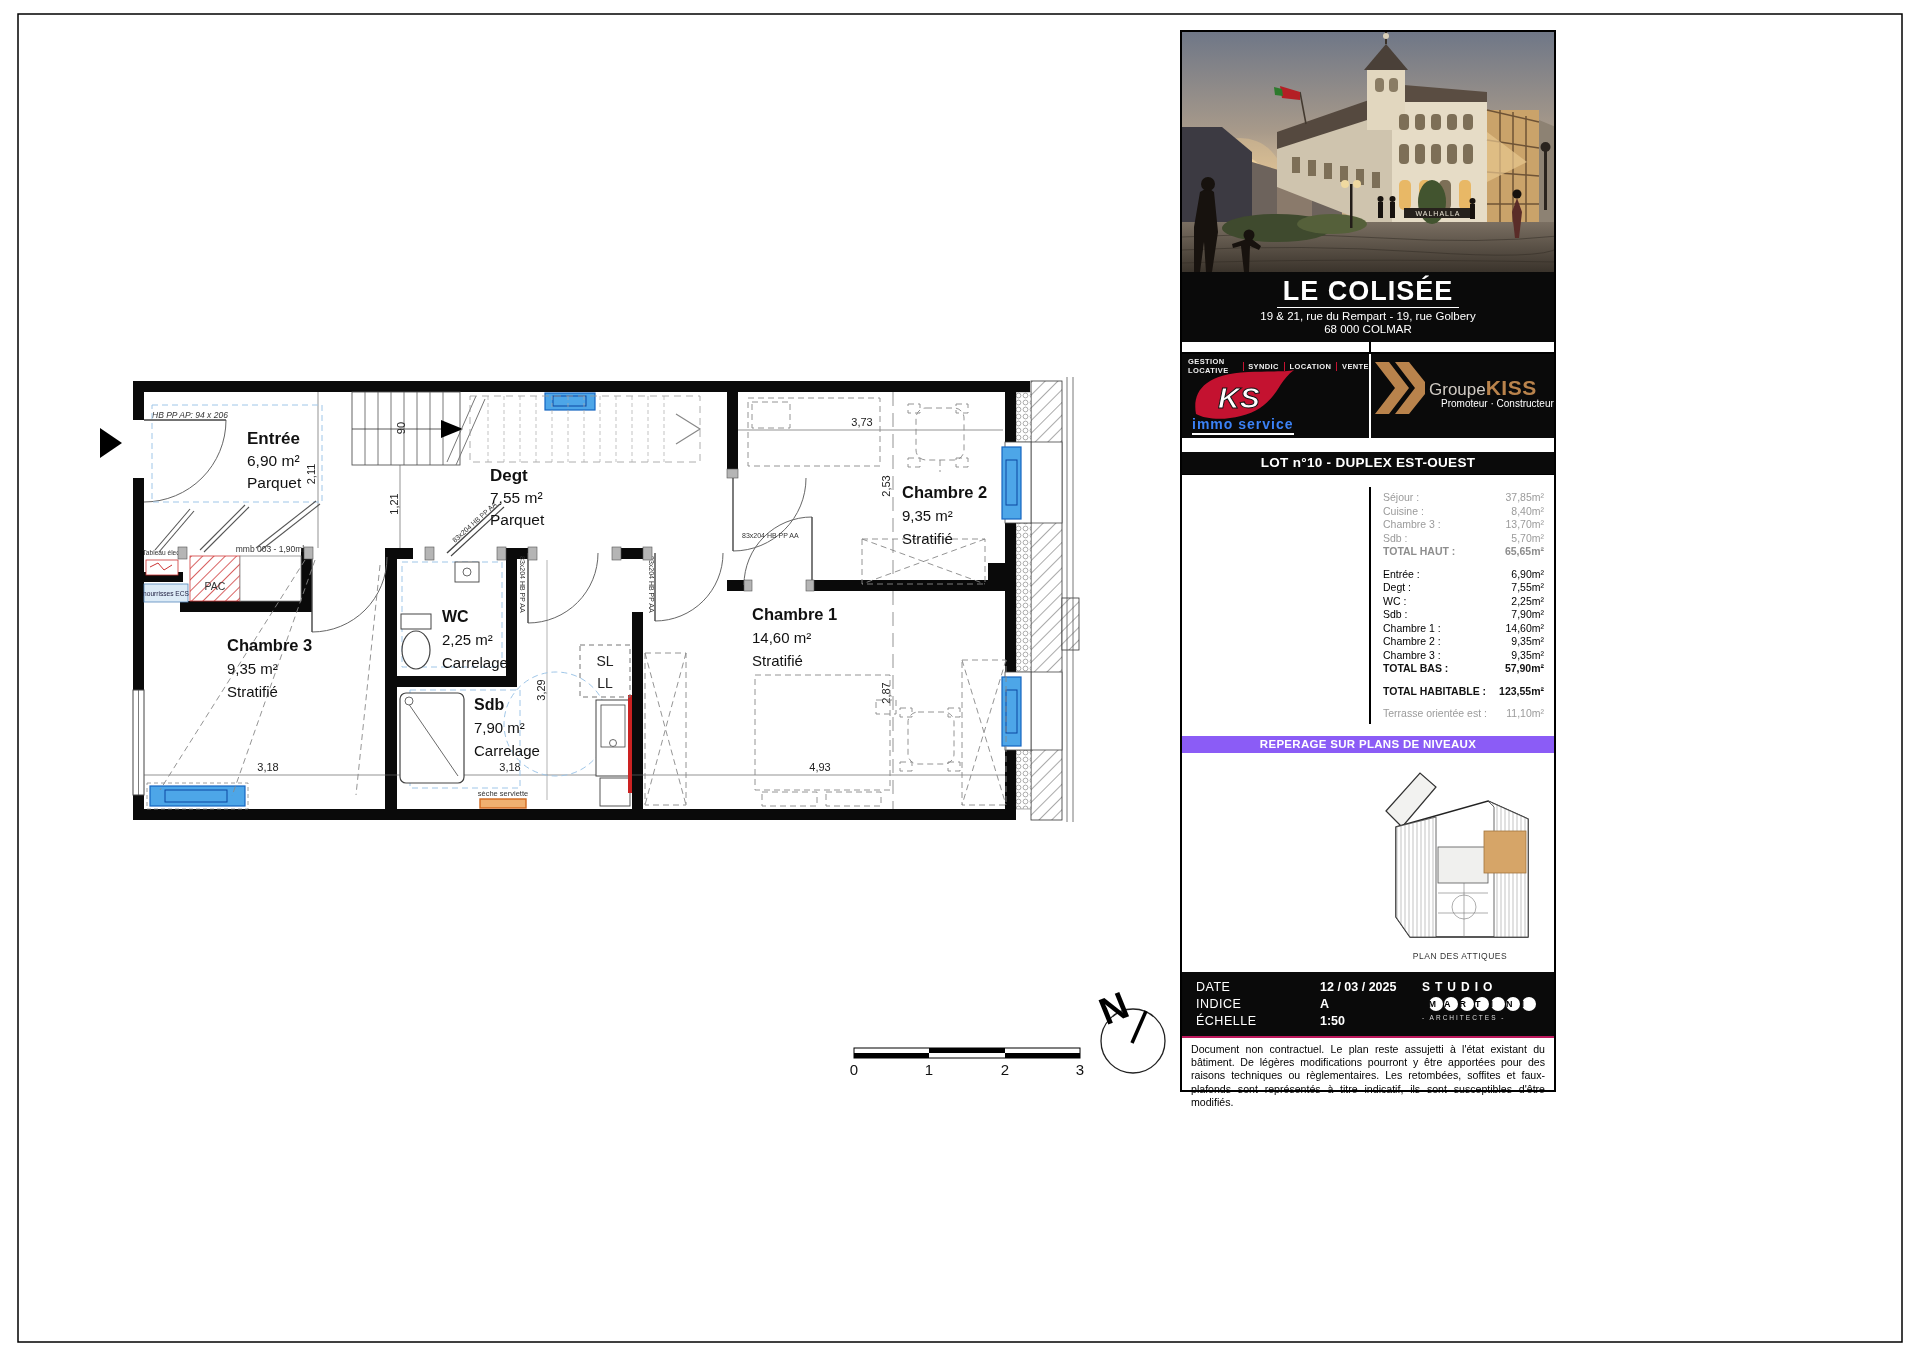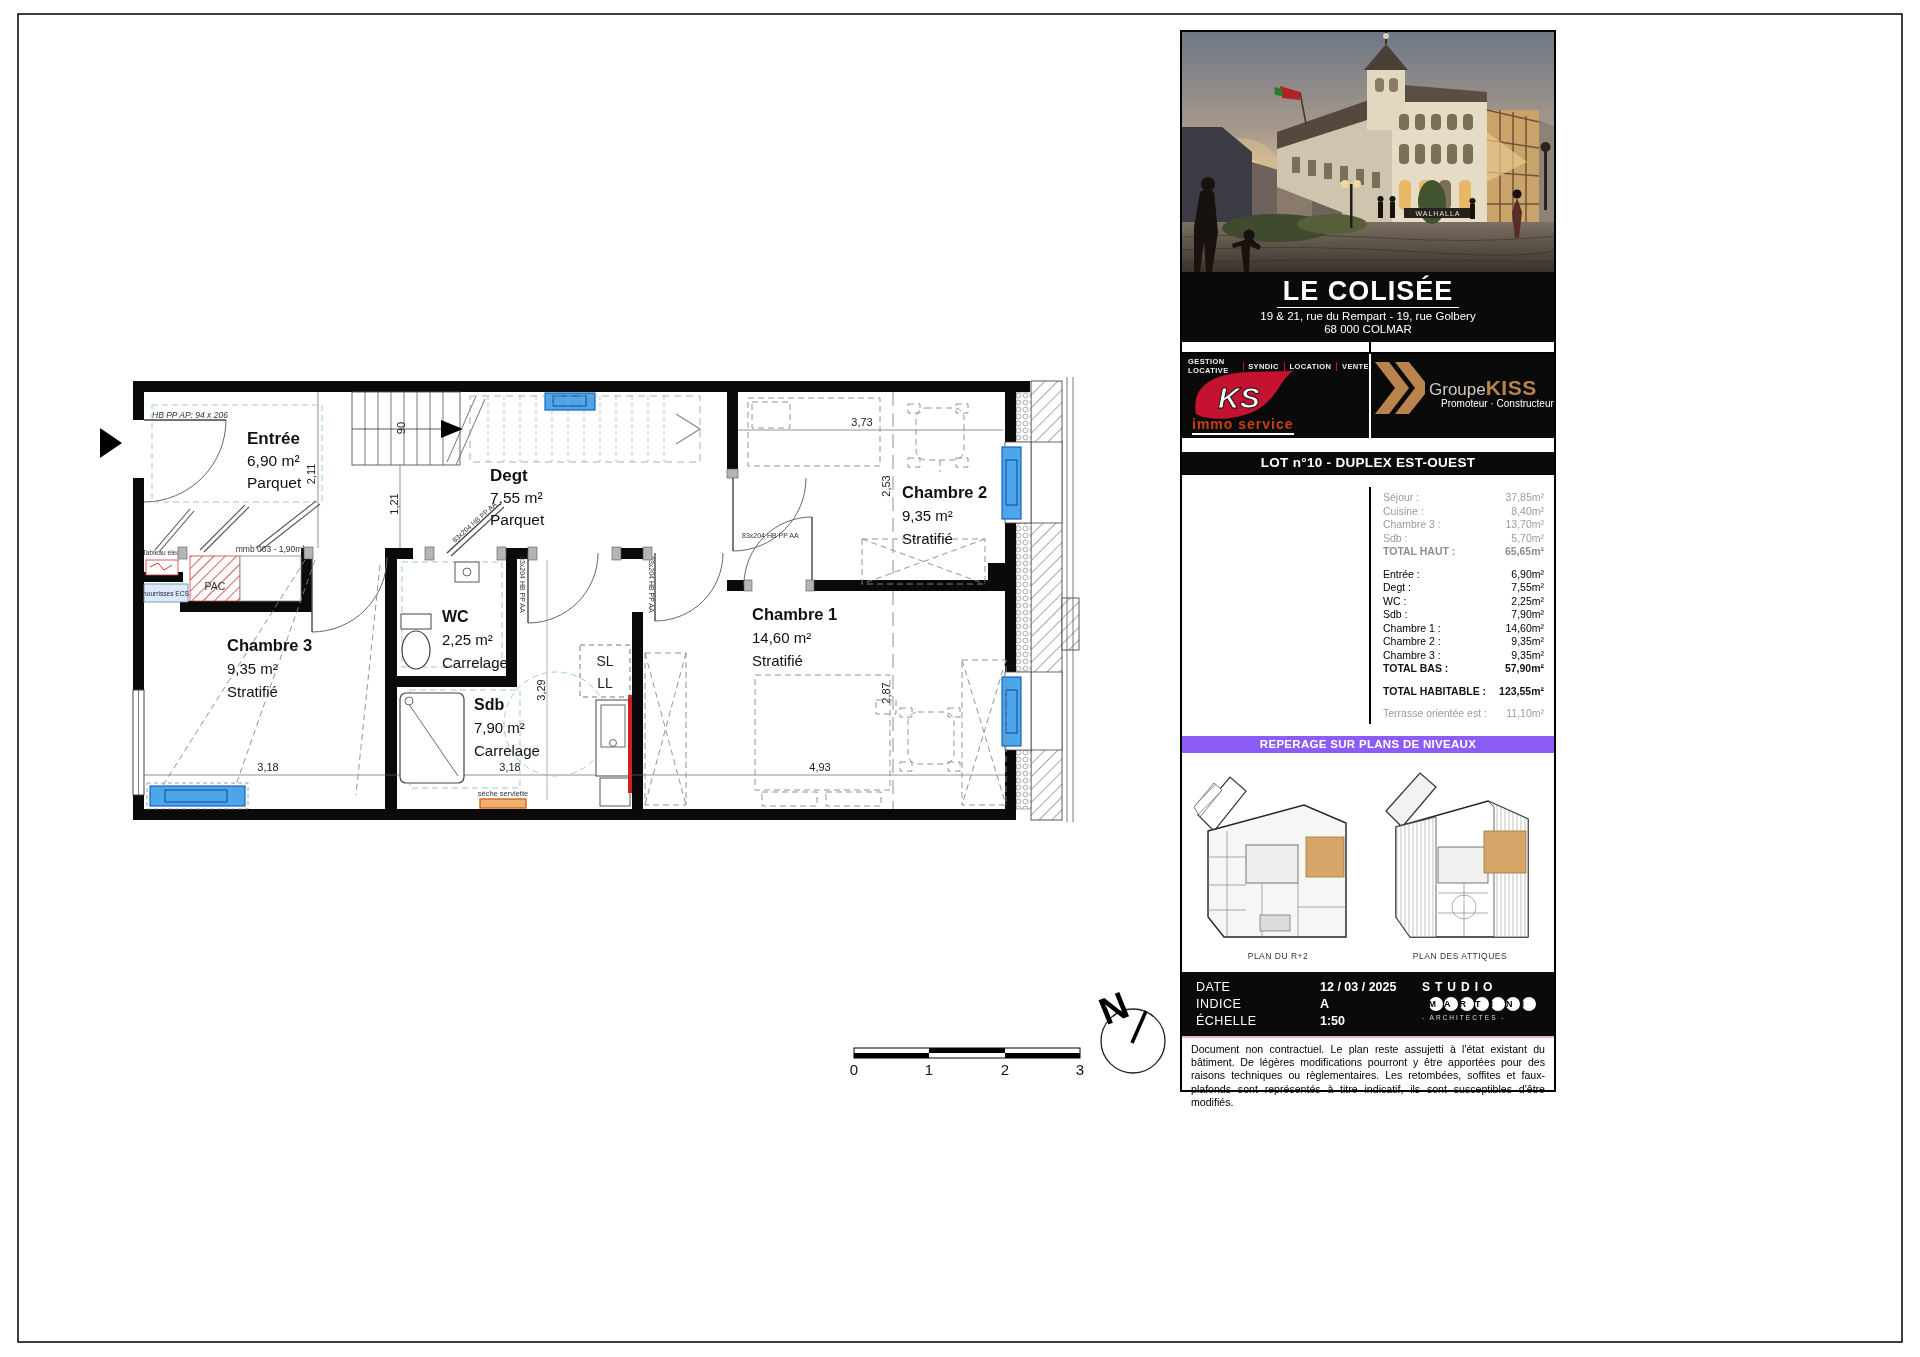--- a/index.html
+++ b/index.html
@@ -16,21 +16,21 @@
   #titleblock .t2{font-size:11.5px;margin-top:4px;}
   #titleblock .t3{font-size:11.5px;margin-top:1px;}
   #gap1{top:310px;height:12px;background:#fff;border-bottom:2px solid #000;}
   #gap1 .vdiv,#logos .vdiv{position:absolute;left:187px;top:0;bottom:0;width:2px;background:#000;}
   #logos{top:322px;height:84px;background:#0a0a0a;color:#fff;}
   #logos .vdiv{background:#fff;width:1.5px;}
   .kshalf{position:absolute;top:0;bottom:0;left:0;width:187px;}
   .kisshalf{position:absolute;top:0;bottom:0;left:189px;right:0;}
   #menu{position:absolute;top:3px;left:6px;display:flex;align-items:center;font-size:7.5px;font-weight:bold;letter-spacing:.4px;color:#efefef;}
   #menu .sep{display:inline-block;width:1px;height:9px;background:#c41230;margin:0 5px;}
-  .kstext{position:absolute;left:10px;bottom:3px;font-size:14px;font-weight:bold;color:#c2410c;letter-spacing:1px;border-bottom:2px solid #fff;padding-bottom:1px;}
+  .kstext{position:absolute;left:10px;bottom:3px;font-size:14px;font-weight:bold;color:#3b82f6;letter-spacing:1px;border-bottom:2px solid #fff;padding-bottom:1px;}
   .kiss-line{position:absolute;left:58px;top:22px;font-size:17px;color:#cfc9c2;}
   .kiss-line b{color:#b9834c;font-size:21px;letter-spacing:.5px;}
   .kiss-sub{position:absolute;left:70px;top:44px;font-size:10px;color:#fff;}
   #gap2{top:406px;height:14px;background:#fff;}
   #lotbar{top:420px;height:22px;left:4px;right:4px;background:#0a0a0a;color:#fff;font-weight:bold;font-size:13.5px;text-align:center;line-height:22px;letter-spacing:.3px;}
   #info{top:442px;height:262px;border-top:1.5px solid #000;}
   #info .ivdiv{position:absolute;left:187px;top:12px;bottom:12px;width:1.5px;background:#000;}
   #leftcol{position:absolute;left:0;top:0;bottom:0;width:186px;padding:16px 10px 0 14px;box-sizing:border-box;}
   .h-sec{font-size:13px;font-weight:bold;color:#111;border-bottom:1.2px solid #666;padding-bottom:2px;margin-bottom:4px;}
   .v-sec{font-size:12.5px;color:#111;margin-bottom:14px;}
@@ -46,21 +46,21 @@
   .mp-label{position:absolute;bottom:-16px;width:100%;text-align:center;font-size:8.5px;color:#333;letter-spacing:.5px;}
   #meta{top:940px;height:64px;background:#0a0a0a;color:#fff;padding:7px 0 0 14px;}
   .mrow{display:flex;font-size:12.5px;line-height:17px;gap:44px;}
   .mrow .ml{width:80px;letter-spacing:.5px;}
   .mrow .mv{font-weight:bold;}
   #studio{position:absolute;right:12px;top:8px;width:120px;color:#fff;}
   #studio .s1{font-size:12px;font-weight:bold;letter-spacing:5px;}
   #studio .s2{display:flex;justify-content:center;gap:1.5px;margin-top:3px;}
   #studio .s2 span{display:inline-block;width:14px;height:14px;border-radius:50%;background:#fff;color:#000;font-size:9px;font-weight:bold;line-height:14px;}
   #studio .s3{font-size:6.5px;letter-spacing:2px;margin-top:3px;color:#ddd;}
-  #disc{top:1004px;height:58px;border-top:2px solid #f9a8d4;padding:5px 9px;font-size:10.6px;line-height:1.25;color:#000;text-align:justify;}
+  #disc{top:1004px;height:58px;border-top:2px solid #be185d;padding:5px 9px;font-size:10.6px;line-height:1.25;color:#000;text-align:justify;}
 </style>
 </head>
 <body>
 
 <svg id="plan-svg" width="1920" height="1357" viewBox="0 0 1920 1357">
   <defs>
     <pattern id="hatch" width="9" height="9" patternUnits="userSpaceOnUse" patternTransform="rotate(45)">
       <rect width="9" height="9" fill="#fff"></rect>
         <line x1="0" y1="0" x2="0" y2="9" stroke="#555" stroke-width="1"></line>
     </pattern>
@@ -612,40 +612,20 @@
       <div class="srow gray">
           <span>Terrasse orientée est :</span>
           <span class="v">11,10m²</span>
         </div>
     </div>
   </div>
 
   <div id="repbar" class="blk">REPERAGE SUR PLANS DE NIVEAUX</div>
 
   <div id="plans" class="blk">
-    <div class="miniplan" style="left:12px;">
-      <svg width="168" height="178" viewBox="0 0 168 178">
-        <polygon points="4,48 36,10 52,24 20,64" fill="#fff" stroke="#333" stroke-width="1.2"></polygon>
-        <polygon points="0,40 20,16 28,23 6,50" fill="url(#hatch)" stroke="#444" stroke-width="0.7"></polygon>
-        <polygon points="14,64 110,38 152,56 152,170 30,170 14,150" fill="#f6f6f4" stroke="#222" stroke-width="1.4"></polygon>
-        <rect x="52" y="78" width="52" height="38" fill="#eeeeec" stroke="#555" stroke-width="0.8"></rect>
-        <rect x="112" y="70" width="38" height="40" fill="#d6a568" stroke="#a2743c" stroke-width="0.8"></rect>
-        <g stroke="#777" stroke-width="0.6">
-          <line x1="14" y1="90" x2="52" y2="90"></line>
-            <line x1="14" y1="118" x2="52" y2="118"></line>
-            <line x1="14" y1="143" x2="52" y2="143"></line>
-          <line x1="33" y1="64" x2="33" y2="170"></line>
-            <line x1="104" y1="116" x2="104" y2="170"></line>
-          <line x1="104" y1="140" x2="152" y2="140"></line>
-            <line x1="68" y1="116" x2="68" y2="170"></line>
-        </g>
-        <rect x="66" y="148" width="30" height="16" fill="#dcdcda" stroke="#555" stroke-width="0.6"></rect>
-      </svg>
-      <div class="mp-label">PLAN DU R+2</div>
-    </div>
     <div class="miniplan" style="right:10px;">
       <svg width="168" height="178" viewBox="0 0 168 178">
         <polygon points="10,44 44,6 60,20 26,60" fill="#f2f2f0" stroke="#333" stroke-width="1.2"></polygon>
         <polygon points="20,60 112,34 152,52 152,170 34,170 20,150" fill="#fff" stroke="#222" stroke-width="1.4"></polygon>
         <polygon points="20,60 60,50 60,170 34,170 20,150" fill="url(#vhatch)" stroke="#444" stroke-width="0.8"></polygon>
         <polygon points="112,34 152,52 152,170 118,170 118,40" fill="url(#vhatch)" stroke="#444" stroke-width="0.8"></polygon>
         <rect x="62" y="80" width="50" height="36" fill="#f0f0ee" stroke="#555" stroke-width="0.8"></rect>
         <rect x="108" y="64" width="42" height="42" fill="#d6a568" stroke="#a2743c" stroke-width="0.8"></rect>
         <g stroke="#777" stroke-width="0.6">
           <line x1="62" y1="126" x2="112" y2="126"></line>

